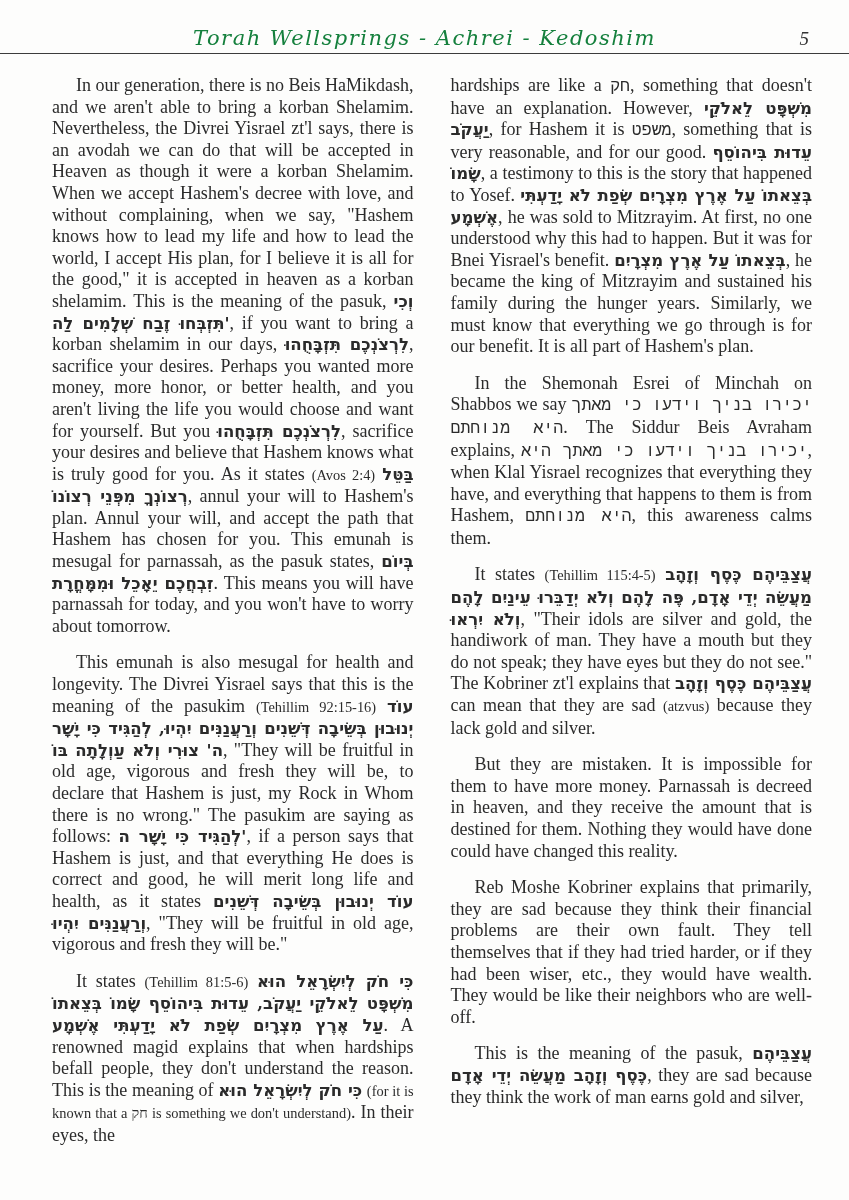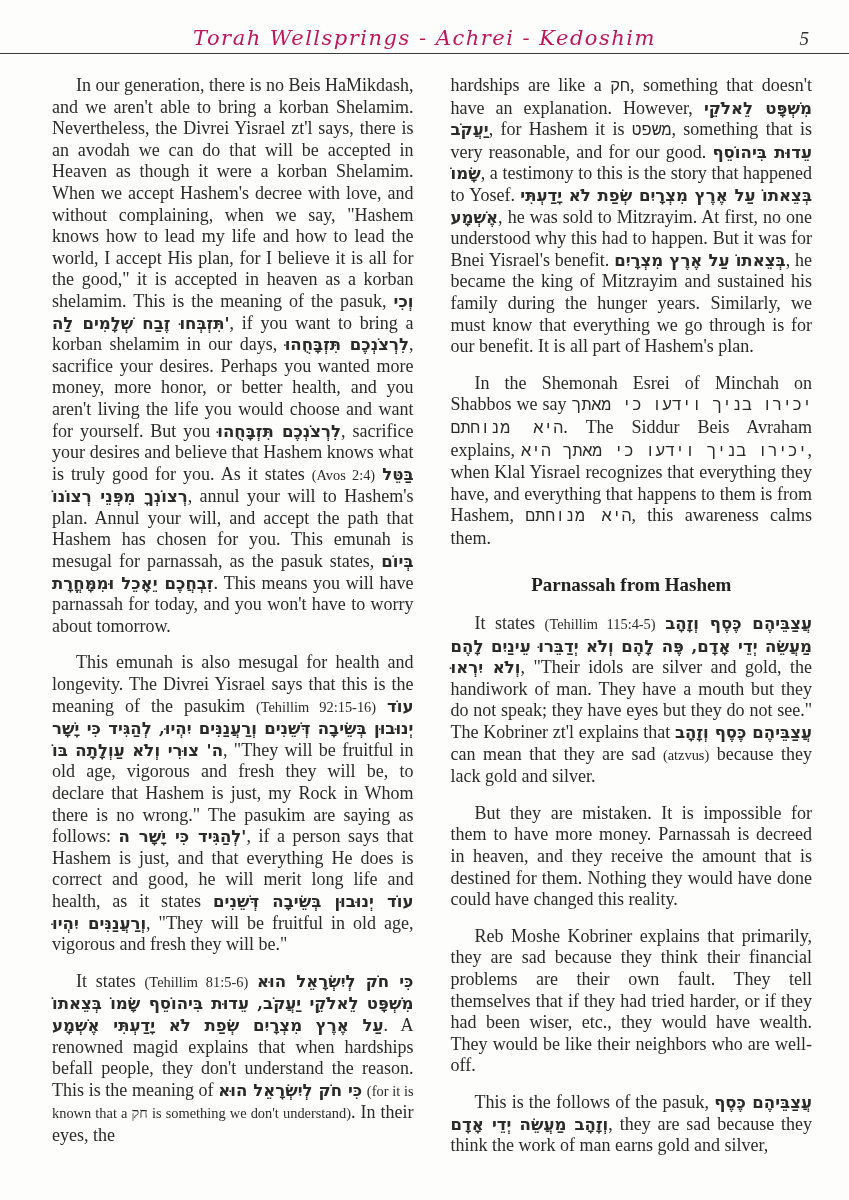--- a/index.html
+++ b/index.html
@@ -17,21 +17,21 @@
     padding-top:26px;
     height:27px;
     border-bottom:1.5px solid #3c3c3c;
     text-align:center;
   }
   .header-title {
     font-family:"DejaVu Serif","Liberation Serif",serif;
     font-style:italic;
     font-size:21px;
     letter-spacing:1.5px;
-    color:#be185d;
+    color:#15803d;
     white-space:nowrap;
   }
   .page-number {
     position:absolute;
     right:40px; bottom:3px;
     font-style:italic;
     font-size:19px;
     color:#333;
   }
   .content {
@@ -80,20 +80,19 @@
   </div>
   <div class="content">
     <div class="column">
         <p class="para"><span class="run-en">In our generation, there is no Beis HaMikdash, and we aren't able to bring a korban Shelamim. Nevertheless, the Divrei Yisrael zt'l says, there is an avodah we can do that will be accepted in Heaven as though it were a korban Shelamim. When we accept Hashem's decree with love, and without complaining, when we say, "Hashem knows how to lead my life and how to lead the world, I accept His plan, for I believe it is all for the good," it is accepted in heaven as a korban shelamim. This is the meaning of the pasuk, </span><span class="run-he">וְכִי תִּזְבְּחוּ זֶבַח שְׁלָמִים לַה'</span><span class="run-en">, if you want to bring a korban shelamim in our days, </span><span class="run-he">לִרְצֹנְכֶם תִּזְבָּחֻהוּ</span><span class="run-en">, sacrifice your desires. Perhaps you wanted more money, more honor, or better health, and you aren't living the life you would choose and want for yourself. But you </span><span class="run-he">לִרְצֹנְכֶם תִּזְבָּחֻהוּ</span><span class="run-en">, sacrifice your desires and believe that Hashem knows what is truly good for you. As it states </span><span class="run-ref">(Avos 2:4)</span><span class="run-en"> </span><span class="run-he">בַּטֵּל רְצוֹנְךָ מִפְּנֵי רְצוֹנוֹ</span><span class="run-en">, annul your will to Hashem's plan. Annul your will, and accept the path that Hashem has chosen for you. This emunah is mesugal for parnassah, as the pasuk states, </span><span class="run-he">בְּיוֹם זִבְחֲכֶם יֵאָכֵל וּמִמָּחֳרָת</span><span class="run-en">. This means you will have parnassah for today, and you won't have to worry about tomorrow.</span></p>
         <p class="para"><span class="run-en">This emunah is also mesugal for health and longevity. The Divrei Yisrael says that this is the meaning of the pasukim </span><span class="run-ref">(Tehillim 92:15-16)</span><span class="run-en"> </span><span class="run-he">עוֹד יְנוּבוּן בְּשֵׂיבָה דְּשֵׁנִים וְרַעֲנַנִּים יִהְיוּ, לְהַגִּיד כִּי יָשָׁר ה' צוּרִי וְלֹא עַוְלָתָה בּוֹ</span><span class="run-en">, "They will be fruitful in old age, vigorous and fresh they will be, to declare that Hashem is just, my Rock in Whom there is no wrong." The pasukim are saying as follows: </span><span class="run-he">לְהַגִּיד כִּי יָשָׁר ה'</span><span class="run-en">, if a person says that Hashem is just, and that everything He does is correct and good, he will merit long life and health, as it states </span><span class="run-he">עוֹד יְנוּבוּן בְּשֵׂיבָה דְּשֵׁנִים וְרַעֲנַנִּים יִהְיוּ</span><span class="run-en">, "They will be fruitful in old age, vigorous and fresh they will be."</span></p>
         <p class="para"><span class="run-en">It states </span><span class="run-ref">(Tehillim 81:5-6)</span><span class="run-en"> </span><span class="run-he">כִּי חֹק לְיִשְׂרָאֵל הוּא מִשְׁפָּט לֵאלֹקֵי יַעֲקֹב, עֵדוּת בִּיהוֹסֵף שָׂמוֹ בְּצֵאתוֹ עַל אֶרֶץ מִצְרָיִם שְׂפַת לֹא יָדַעְתִּי אֶשְׁמָע</span><span class="run-en">. A renowned magid explains that when hardships befall people, they don't understand the reason. This is the meaning of </span><span class="run-he">כִּי חֹק לְיִשְׂרָאֵל הוּא</span><span class="run-en"> </span><span class="run-ref">(for it is known that a חק is something we don't understand)</span><span class="run-en">. In their eyes, the</span></p>
       </div>
     <div class="column">
         <p class="para no-indent"><span class="run-en">hardships are like a </span><span class="run-heplain">חק</span><span class="run-en">, something that doesn't have an explanation. However, </span><span class="run-he">מִשְׁפָּט לֵאלֹקֵי יַעֲקֹב</span><span class="run-en">, for Hashem it is </span><span class="run-heplain">משפט</span><span class="run-en">, something that is very reasonable, and for our good. </span><span class="run-he">עֵדוּת בִּיהוֹסֵף שָׂמוֹ</span><span class="run-en">, a testimony to this is the story that happened to Yosef. </span><span class="run-he">בְּצֵאתוֹ עַל אֶרֶץ מִצְרָיִם שְׂפַת לֹא יָדַעְתִּי אֶשְׁמָע</span><span class="run-en">, he was sold to Mitzrayim. At first, no one understood why this had to happen. But it was for Bnei Yisrael's benefit. </span><span class="run-he">בְּצֵאתוֹ עַל אֶרֶץ מִצְרָיִם</span><span class="run-en">, he became the king of Mitzrayim and sustained his family during the hunger years. Similarly, we must know that everything we go through is for our benefit. It is all part of Hashem's plan.</span></p>
         <p class="para"><span class="run-en">In the Shemonah Esrei of Minchah on Shabbos we say </span><span class="run-heplain">יכירו בניך וידעו כי מאתך היא מנוחתם</span><span class="run-en">. The Siddur Beis Avraham explains, </span><span class="run-heplain">יכירו בניך וידעו כי מאתך היא</span><span class="run-en">, when Klal Yisrael recognizes that everything they have, and everything that happens to them is from Hashem, </span><span class="run-heplain">היא מנוחתם</span><span class="run-en">, this awareness calms them.</span></p>
-        <h2 class="section-heading">Parnassah from Hashem</h2>
         <p class="para"><span class="run-en">It states </span><span class="run-ref">(Tehillim 115:4-5)</span><span class="run-en"> </span><span class="run-he">עֲצַבֵּיהֶם כֶּסֶף וְזָהָב מַעֲשֵׂה יְדֵי אָדָם, פֶּה לָהֶם וְלֹא יְדַבֵּרוּ עֵינַיִם לָהֶם וְלֹא יִרְאוּ</span><span class="run-en">, "Their idols are silver and gold, the handiwork of man. They have a mouth but they do not speak; they have eyes but they do not see." The Kobriner zt'l explains that </span><span class="run-he">עֲצַבֵּיהֶם כֶּסֶף וְזָהָב</span><span class="run-en"> can mean that they are sad </span><span class="run-ref">(atzvus)</span><span class="run-en"> because they lack gold and silver.</span></p>
         <p class="para"><span class="run-en">But they are mistaken. It is impossible for them to have more money. Parnassah is decreed in heaven, and they receive the amount that is destined for them. Nothing they would have done could have changed this reality.</span></p>
         <p class="para"><span class="run-en">Reb Moshe Kobriner explains that primarily, they are sad because they think their financial problems are their own fault. They tell themselves that if they had tried harder, or if they had been wiser, etc., they would have wealth. They would be like their neighbors who are well-off.</span></p>
-        <p class="para"><span class="run-en">This is the follows of the pasuk, </span><span class="run-he">עֲצַבֵּיהֶם כֶּסֶף וְזָהָב מַעֲשֵׂה יְדֵי אָדָם</span><span class="run-en">, they are sad because they think the work of man earns gold and silver,</span></p>
+        <p class="para"><span class="run-en">This is the meaning of the pasuk, </span><span class="run-he">עֲצַבֵּיהֶם כֶּסֶף וְזָהָב מַעֲשֵׂה יְדֵי אָדָם</span><span class="run-en">, they are sad because they think the work of man earns gold and silver,</span></p>
       </div>
   </div>
 </div>
 
 </body></html>

